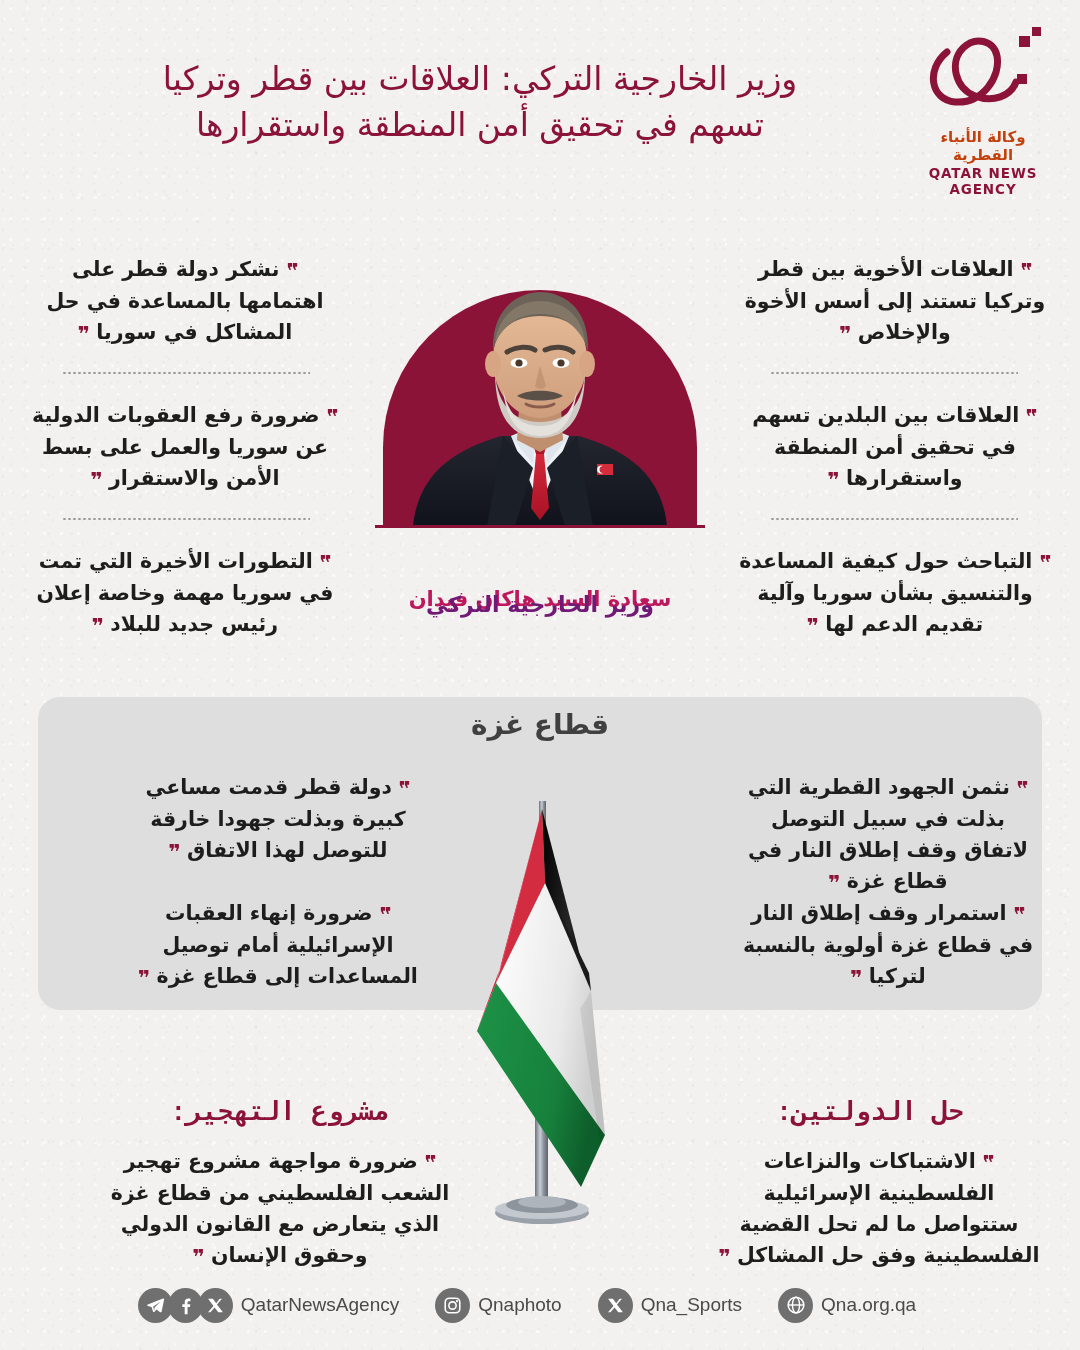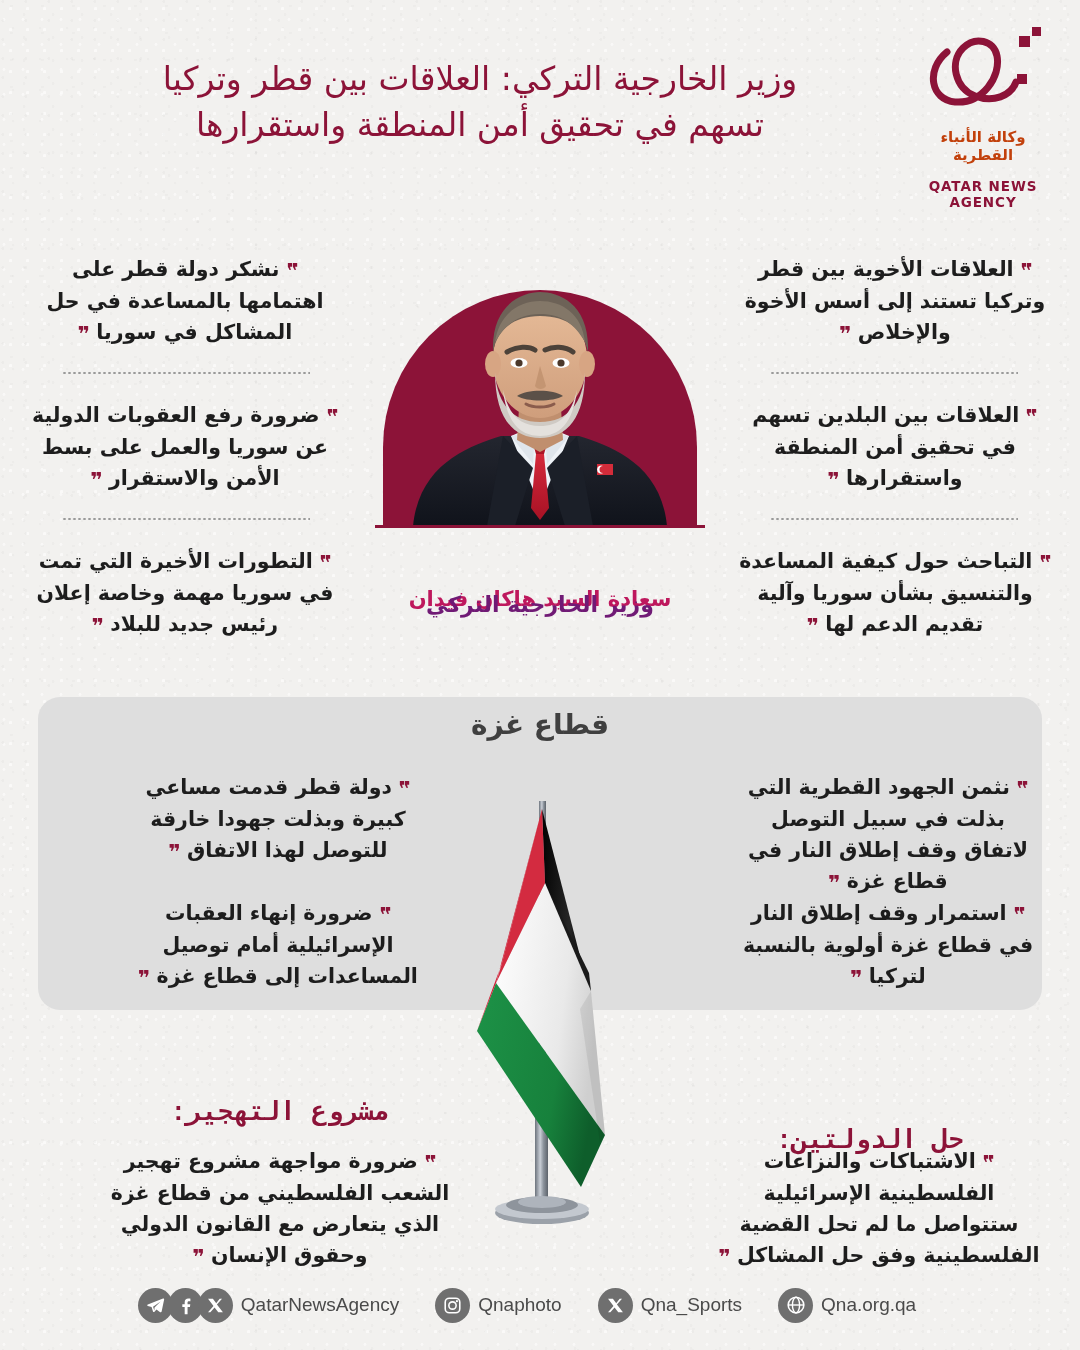--- a/index.html
+++ b/index.html
@@ -30,21 +30,21 @@
     text-align:center;direction:rtl;
     color:#8c1338;font-weight:normal;font-size:33px;line-height:1.38;
     letter-spacing:0px;
   }
   .logo{position:absolute;right:22px;top:26px;width:150px;height:150px;text-align:center;}
   .logo svg{display:block;margin:0 auto;}
   .logo-ar{
     direction:rtl;color:#c2410c;font-weight:bold;font-size:15px;margin-top:2px;letter-spacing:.5px;
   }
   .logo-en{
-    color:#8c1338;font-weight:bold;font-size:13.5px;letter-spacing:.9px;margin-top:14px;
+    color:#8c1338;font-weight:bold;font-size:13.5px;letter-spacing:.9px;margin-top:1px;
   }
 
   
   .quote{
     position:absolute;direction:rtl;text-align:center;
     color:#1d1d1d;font-weight:bold;font-size:20.5px;line-height:1.52;
   }
   .qm{color:#8c1338;font-size:21px;letter-spacing:-1px;display:inline-block;}
   .qm.open{transform:scaleX(-1) translateY(2px);}
   .qm.close{transform:translateY(2px);}
@@ -314,21 +314,21 @@
 
     <path d="M41 188 L150 340 L126 392 L22 236 Z" fill="url(#grnG)"></path>
 
     <path d="M87 14 L41 188 L22 236 L47 168 Z" fill="url(#redG)"></path>
     <path d="M87 14 L47 168 L41 188 L90 88 Z" fill="#cf142b"></path>
 
     <path d="M87 14 L90 88 L41 188 L47 168 Z" fill="rgba(255,255,255,.10)"></path>
     <path d="M125 214 L136 196 L150 340 L145 348 Z" fill="rgba(0,0,0,.07)"></path>
   </svg>
 
-  <div class="sec-head" style="right:60px;top:1124px;width:300px;">حل الدولتين:</div>
+  <div class="sec-head" style="right:60px;top:1096px;width:300px;">حل الدولتين:</div>
   <div class="quote" style="right:36px;top:1146px;width:330px;">
     <span class="qm open">❞</span>
     <span>الاشتباكات والنزاعات الفلسطينية الإسرائيلية ستتواصل ما لم تحل القضية الفلسطينية وفق حل المشاكل</span>
     <span class="qm close">❞</span>
   </div>
 
   <div class="sec-head" style="left:130px;top:1096px;width:300px;">مشروع التهجير:</div>
   <div class="quote" style="left:104px;top:1146px;width:352px;">
     <span class="qm open">❞</span>
     <span>ضرورة مواجهة مشروع تهجير الشعب الفلسطيني من قطاع غزة الذي يتعارض مع القانون الدولي وحقوق الإنسان</span>

